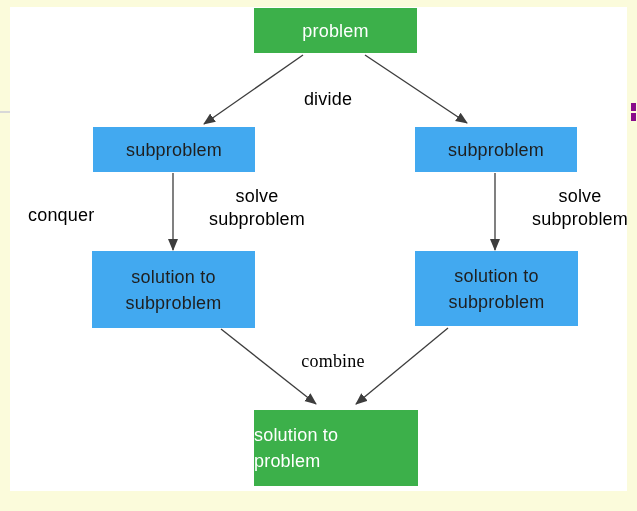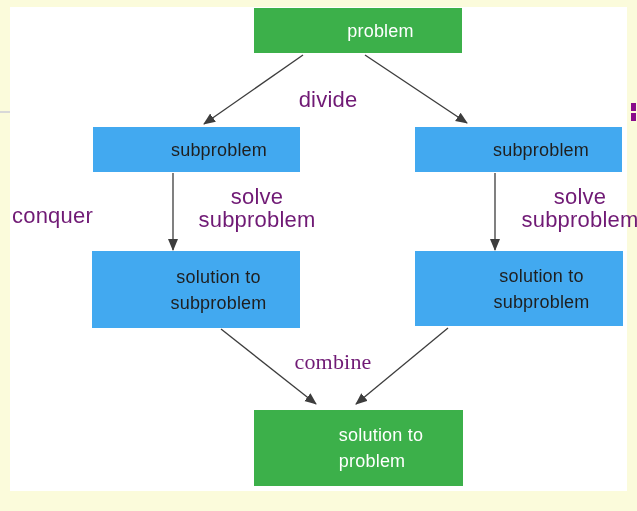--- a/index.html
+++ b/index.html
@@ -12,32 +12,32 @@
     width:637px;height:511px;position:relative;overflow:hidden;
     background:var(--page-bg);
     font-family:"Liberation Sans","DejaVu Sans",sans-serif;
     color:var(--node-text-dark);
   }
   .slide{
     position:absolute;left:10px;top:7px;width:617px;height:484px;
     background:var(--slide-bg);
   }
   .node{
-    position:absolute;display:flex;align-items:center;justify-content:center;
-    text-align:center;font-size:18px;line-height:26px;letter-spacing:0.2px;padding-left:45px;
+    position:absolute;display:flex;align-items:center;
+    text-align:center;font-size:18px;line-height:26px;letter-spacing:0.2px;
   }
   .node.green{background:var(--green);color:var(--node-text-light);}
   .node.blue{background:var(--blue);color:var(--node-text-dark);}
   .node .inner{width:100%;}
   .node.left-lines .inner{width:auto;text-align:left;}
   .edge-label{
-    position:absolute;font-size:22px;line-height:23px;color:#701a75;
+    position:absolute;font-size:18px;line-height:23px;color:#000000;
     text-align:center;letter-spacing:0.2px;
   }
-  .edge-label.left-align{text-align:left;}
+  .edge-label.left-align{text-align:left;margin-left:16px;}
   svg.arrows{position:absolute;left:0;top:0;pointer-events:none;}
   .purple-marks{position:absolute;left:631px;top:103px;width:5px;height:18px;}
   .purple-marks .pm{position:absolute;left:0;width:5px;height:8px;background:var(--purple-mark);}
   .pm.pm1{top:0;}
   .pm.pm2{top:9.5px;}
   .left-divider{
     position:absolute;left:0;top:111px;width:10px;height:2px;
     background:var(--left-divider);
   }
 </style>

